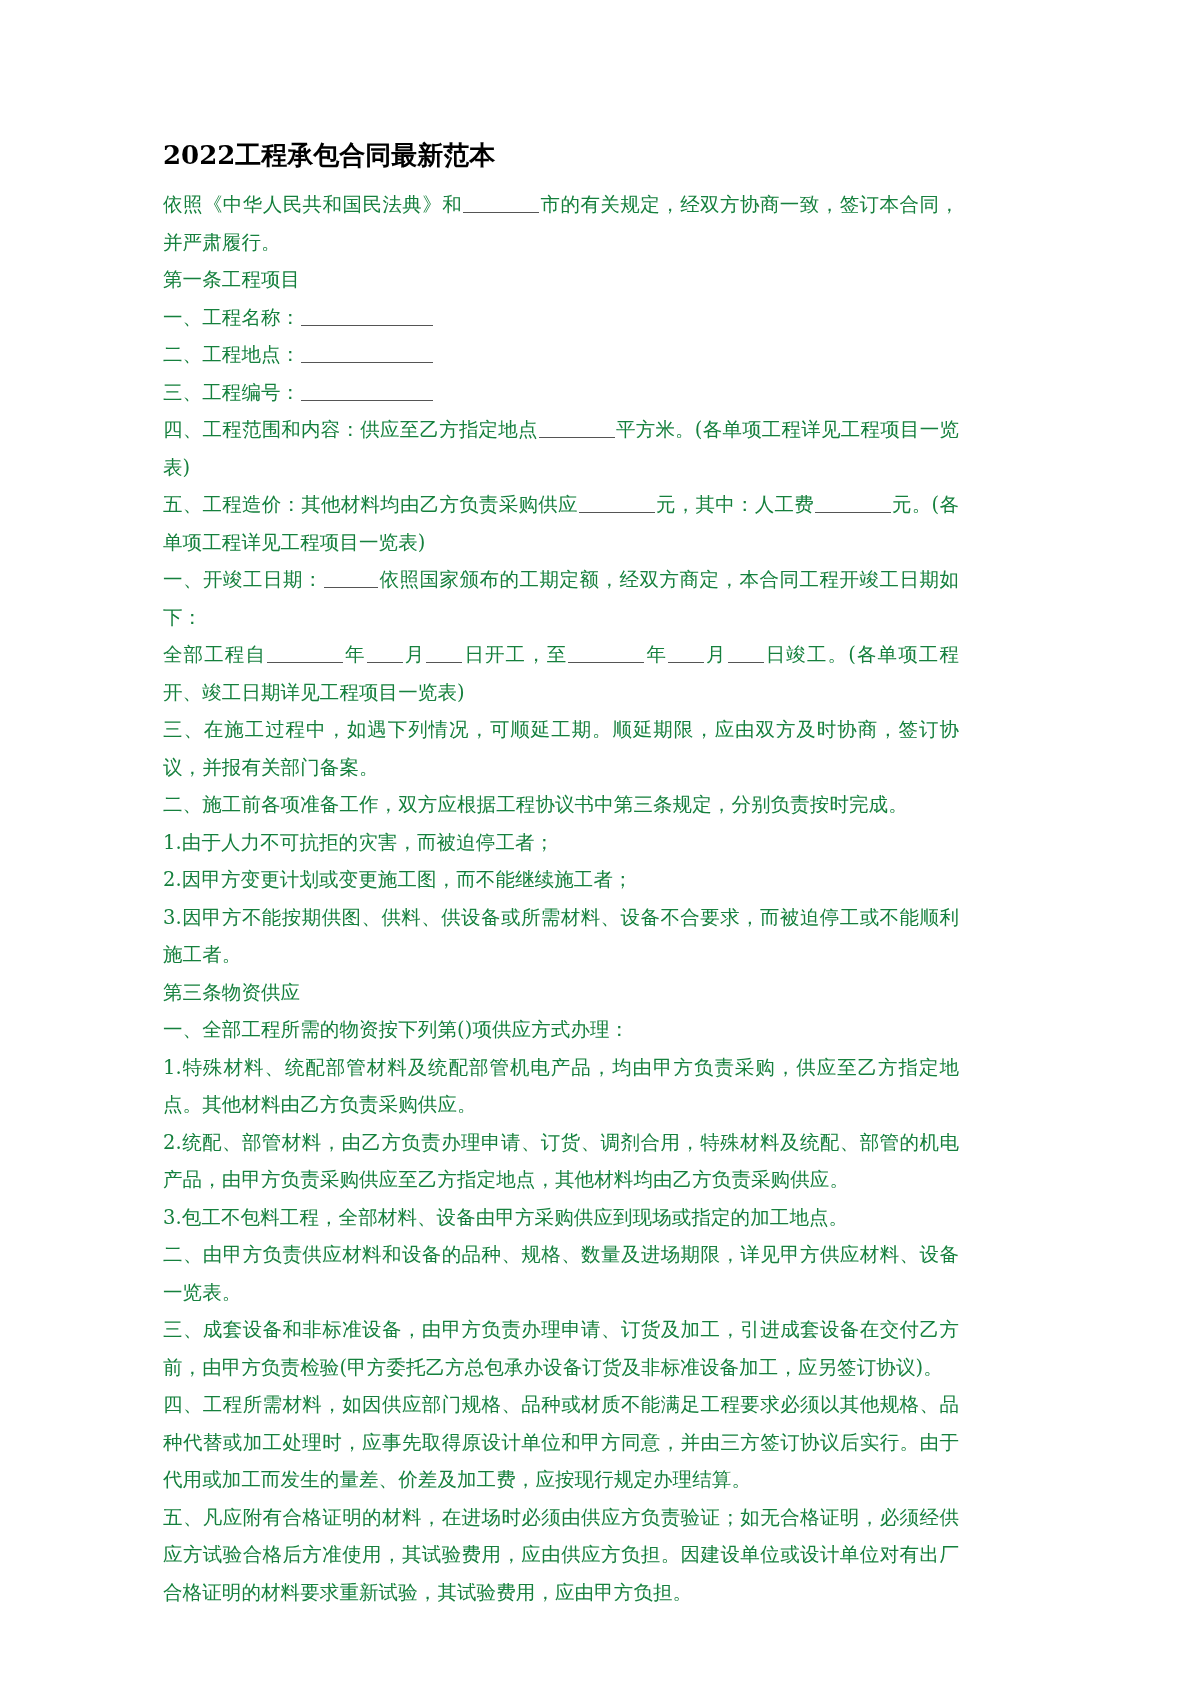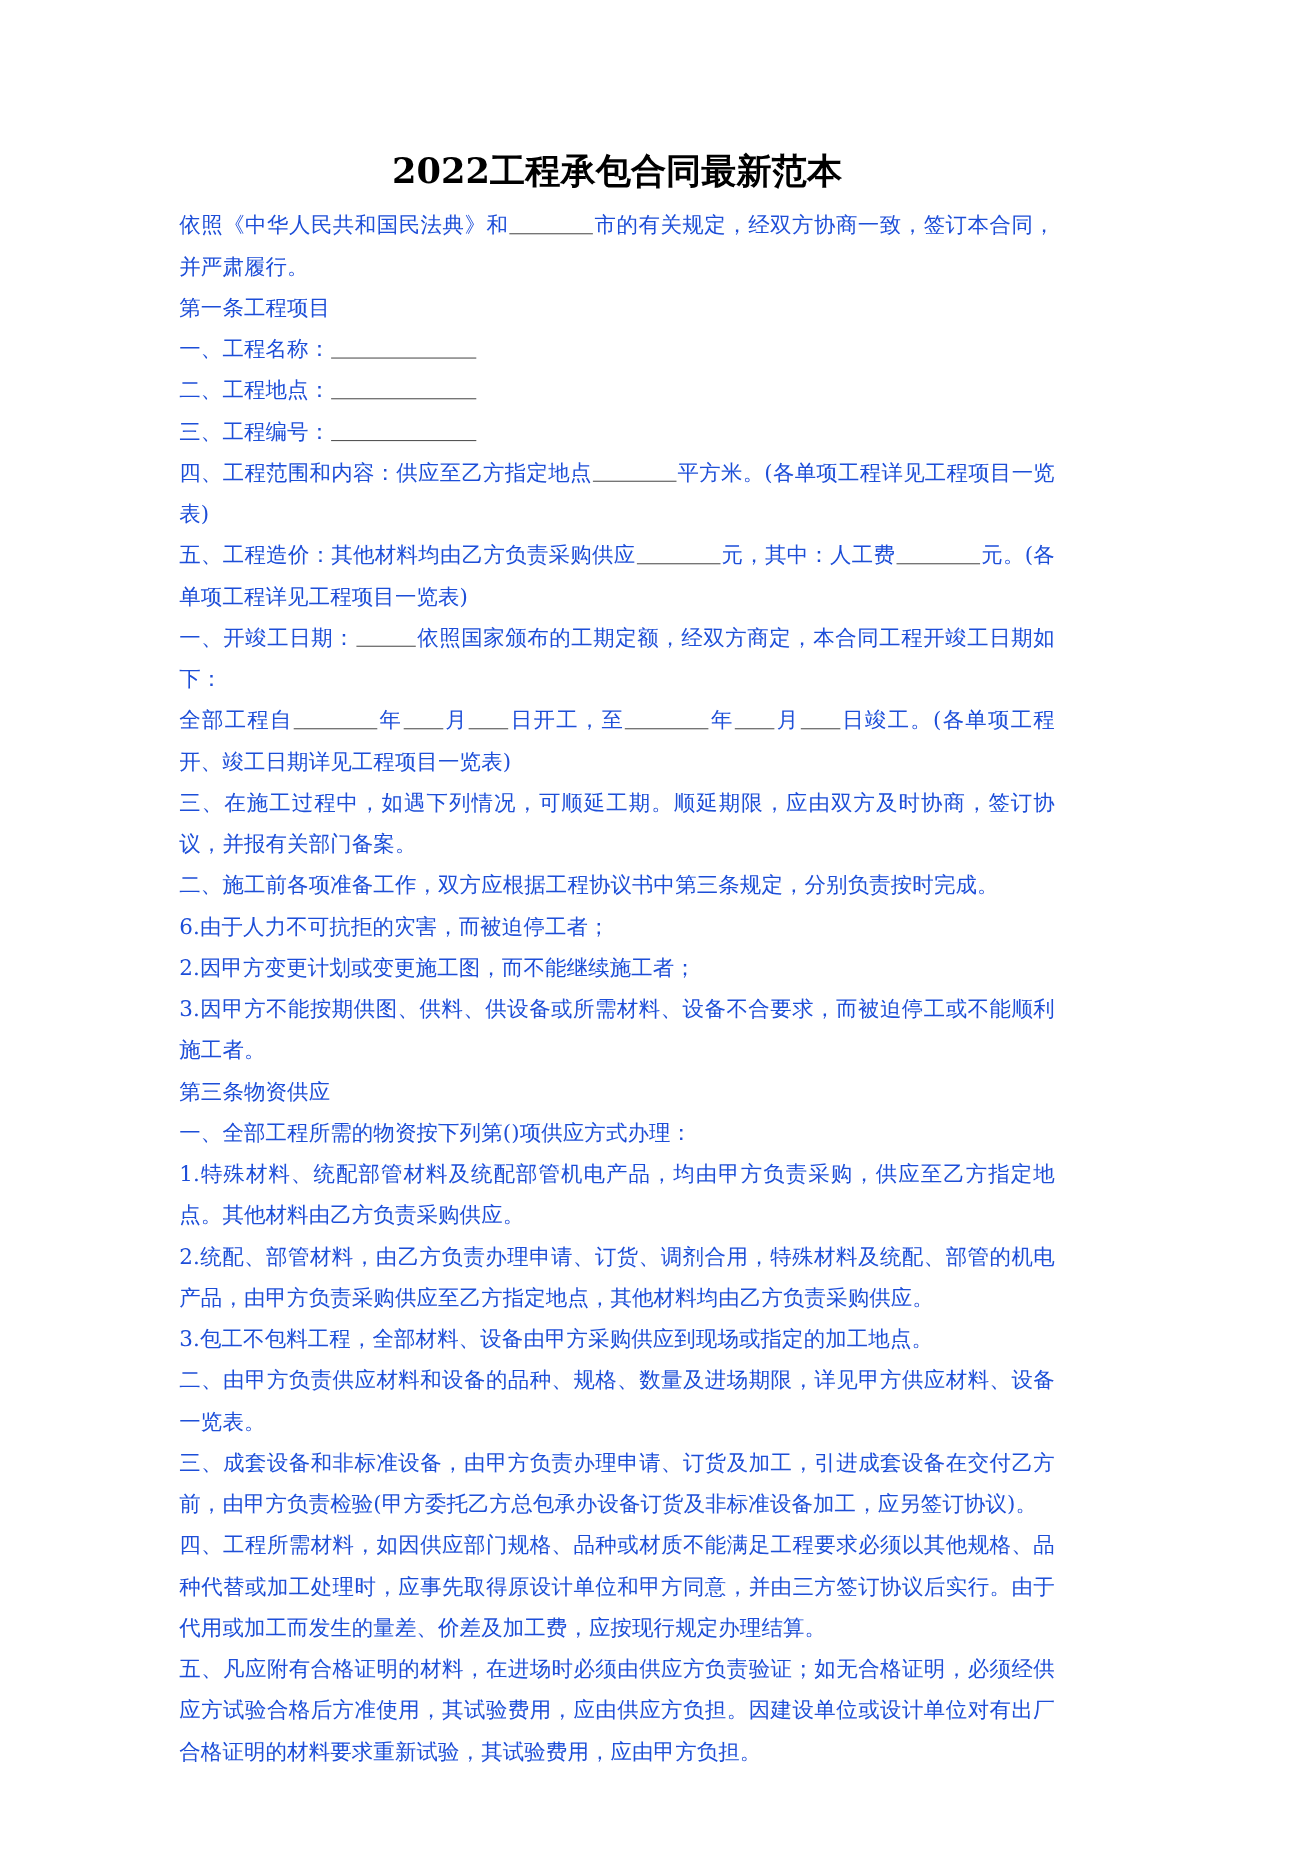--- a/index.html
+++ b/index.html
@@ -29,38 +29,38 @@
   .doc-body {
     position: absolute;
     left: 163px;
     top: 132px;
     width: 796px;
   }
 
   .doc-title {
     font-family: "DejaVu Serif", "Liberation Serif", serif;
     font-weight: 700;
-    font-size: 32px;
+    font-size: 26px;
     line-height: 46px;
-    text-align: center;
+    text-align: left;
     letter-spacing: 0px;
     margin: 0 0 8px 0;
     white-space: nowrap;
   }
 
   .para {
     font-family: "DejaVu Serif", "Liberation Serif", serif;
     font-size: 19.5px;
     line-height: 37.5px;
     text-align: justify;
     text-justify: inter-ideograph;
     margin: 0;
     letter-spacing: 0.1px;
     word-break: break-all;
-    color: #1d4ed8;
+    color: #15803d;
   }
 
   
   .blank {
     display: inline-block;
     border-bottom: 1.3px solid #555;
     height: 0.95em;
     vertical-align: -0.12em;
     margin: 0 1px;
   }
@@ -80,21 +80,21 @@
         <p class="para"><span>第一条工程项目</span></p>
         <p class="para"><span>一、工程名称：</span><span class="blank w-xl"></span></p>
         <p class="para"><span>二、工程地点：</span><span class="blank w-xl"></span></p>
         <p class="para"><span>三、工程编号：</span><span class="blank w-xl"></span></p>
         <p class="para"><span>四、工程范围和内容：供应至乙方指定地点</span><span class="blank w-md"></span><span>平方米。(各单项工程详见工程项目一览表)</span></p>
         <p class="para"><span>五、工程造价：其他材料均由乙方负责采购供应</span><span class="blank w-md"></span><span>元，其中：人工费</span><span class="blank w-md"></span><span>元。(各单项工程详见工程项目一览表)</span></p>
         <p class="para"><span>一、开竣工日期：</span><span class="blank w-sm"></span><span>依照国家颁布的工期定额，经双方商定，本合同工程开竣工日期如下：</span></p>
         <p class="para"><span>全部工程自</span><span class="blank w-md"></span><span>年</span><span class="blank w-xs"></span><span>月</span><span class="blank w-xs"></span><span>日开工，至</span><span class="blank w-md"></span><span>年</span><span class="blank w-xs"></span><span>月</span><span class="blank w-xs"></span><span>日竣工。(各单项工程开、竣工日期详见工程项目一览表)</span></p>
         <p class="para"><span>三、在施工过程中，如遇下列情况，可顺延工期。顺延期限，应由双方及时协商，签订协议，并报有关部门备案。</span></p>
         <p class="para"><span>二、施工前各项准备工作，双方应根据工程协议书中第三条规定，分别负责按时完成。</span></p>
-        <p class="para"><span>6.由于人力不可抗拒的灾害，而被迫停工者；</span></p>
+        <p class="para"><span>1.由于人力不可抗拒的灾害，而被迫停工者；</span></p>
         <p class="para"><span>2.因甲方变更计划或变更施工图，而不能继续施工者；</span></p>
         <p class="para"><span>3.因甲方不能按期供图、供料、供设备或所需材料、设备不合要求，而被迫停工或不能顺利施工者。</span></p>
         <p class="para"><span>第三条物资供应</span></p>
         <p class="para"><span>一、全部工程所需的物资按下列第()项供应方式办理：</span></p>
         <p class="para"><span>1.特殊材料、统配部管材料及统配部管机电产品，均由甲方负责采购，供应至乙方指定地点。其他材料由乙方负责采购供应。</span></p>
         <p class="para"><span>2.统配、部管材料，由乙方负责办理申请、订货、调剂合用，特殊材料及统配、部管的机电产品，由甲方负责采购供应至乙方指定地点，其他材料均由乙方负责采购供应。</span></p>
         <p class="para"><span>3.包工不包料工程，全部材料、设备由甲方采购供应到现场或指定的加工地点。</span></p>
         <p class="para"><span>二、由甲方负责供应材料和设备的品种、规格、数量及进场期限，详见甲方供应材料、设备一览表。</span></p>
         <p class="para"><span>三、成套设备和非标准设备，由甲方负责办理申请、订货及加工，引进成套设备在交付乙方前，由甲方负责检验(甲方委托乙方总包承办设备订货及非标准设备加工，应另签订协议)。</span></p>
         <p class="para"><span>四、工程所需材料，如因供应部门规格、品种或材质不能满足工程要求必须以其他规格、品种代替或加工处理时，应事先取得原设计单位和甲方同意，并由三方签订协议后实行。由于代用或加工而发生的量差、价差及加工费，应按现行规定办理结算。</span></p>

